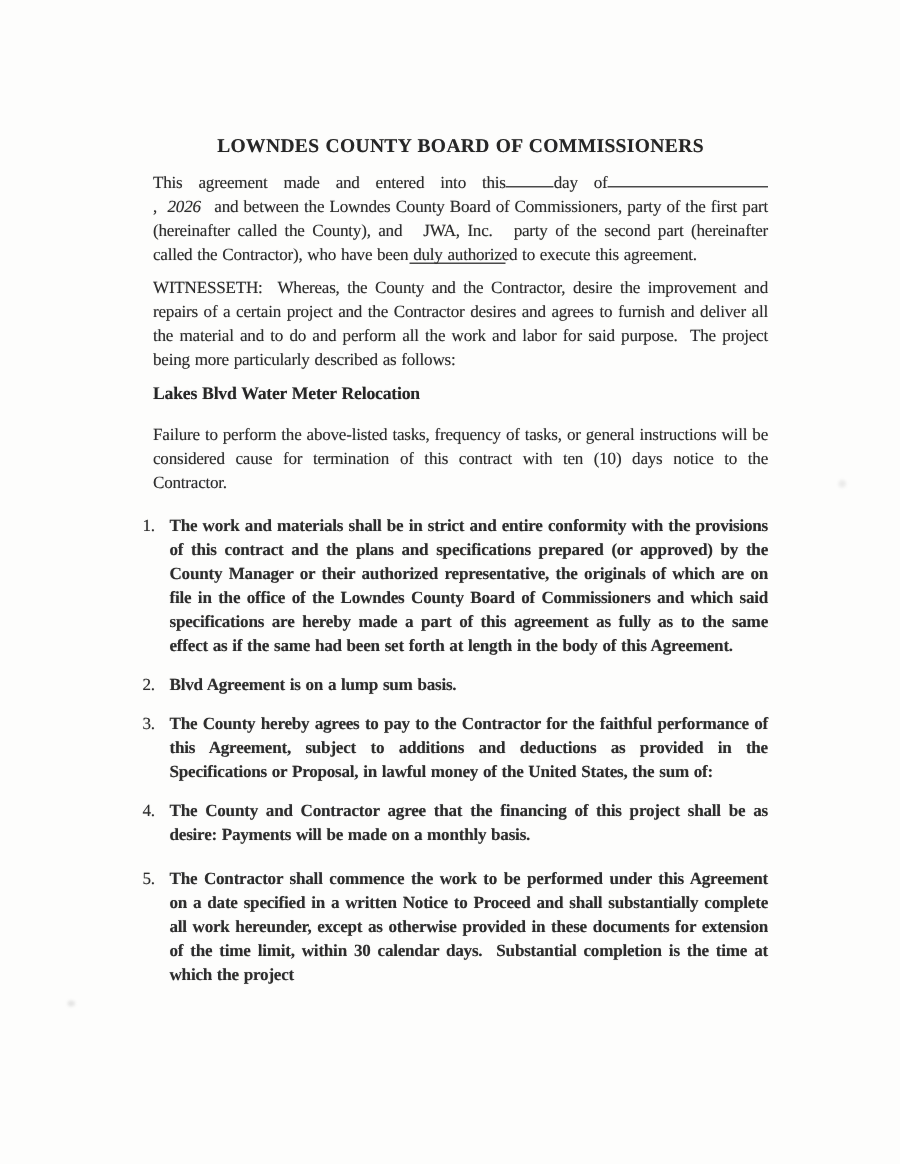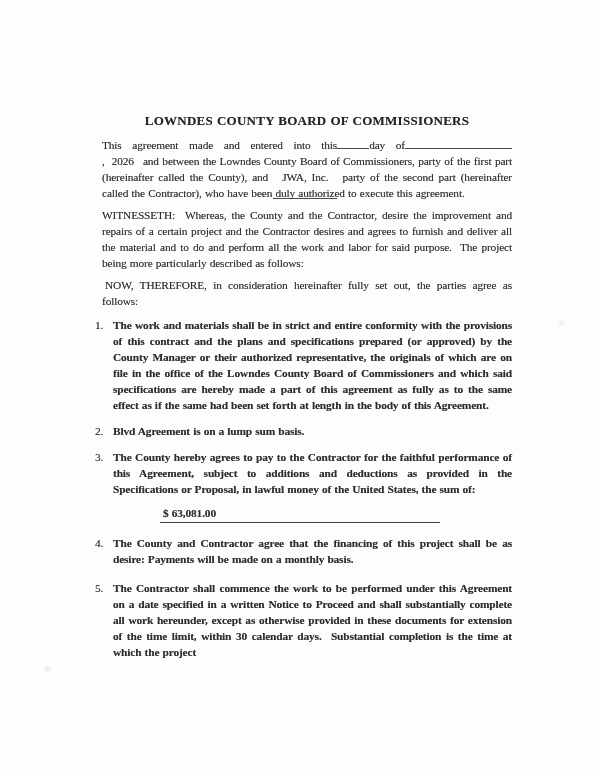--- a/index.html
+++ b/index.html
@@ -12,21 +12,21 @@
     width: 600px;
     height: 776px;
     background: #fdfdfc;
     overflow: hidden;
     font-family: "Liberation Serif", "DejaVu Serif", serif;
     color: #2e2e2e;
   }
   .content {
     position: absolute;
     left: 102px;
-    top: 111px;
+    top: 87px;
     width: 410px;
     font-size: 11.4px;
     line-height: 16px;
     text-align: justify;
     letter-spacing: -0.15px;
     word-spacing: 0.5px;
     text-shadow: 0 0 0.5px rgba(70,70,70,0.55);
   }
   .doc-title {
     text-align: center;
@@ -72,21 +72,21 @@
   }
   .item4 { margin-bottom: 13px; }
   .blank {
     display: inline-block;
     border-bottom: 1px solid #4a4a4a;
     height: 11px;
     vertical-align: baseline;
   }
   .blank-day { width: 32px; }
   .blank-month { width: 107px; }
-  .year { margin: 0 9px 0 7px; }
+  .year { margin: 0 9px 0 7px; font-style: italic; }
   .filled-blank {
     border-bottom: 1px solid #4a4a4a;
     padding: 0 9px 15px 9px;
     white-space: nowrap;
   }
   .amount-row {
     margin-top: 8px;
     margin-bottom: 2px;
     text-align: left;
   }
@@ -114,43 +114,41 @@
   <div class="content">
 
     <div class="doc-title">
       <div>LOWNDES COUNTY BOARD OF COMMISSIONERS</div>
     </div>
 
     <p class="para intro"><span>This agreement made and entered into this</span><span class="blank blank-day"></span><span>day of</span><span class="blank blank-month"></span><span>,</span><span class="year">2026</span><span>and between the Lowndes County Board of Commissioners, party of the first part (hereinafter called the County), and</span> <span class="filled-blank">JWA, Inc.</span> <span>party of the second part (hereinafter called the Contractor), who have been duly authorized to execute this agreement.</span></p>
 
     <p class="para witnesseth">WITNESSETH:&nbsp; Whereas, the County and the Contractor, desire the improvement and repairs of a certain project and the Contractor desires and agrees to furnish and deliver all the material and to do and perform all the work and labor for said purpose.&nbsp; The project being more particularly described as follows:</p>
 
+    <p class="para project-title">Lakes Blvd Water Meter Relocation</p>
 
+    <p class="para failure">Failure to perform the above-listed tasks, frequency of tasks, or general instructions will be considered cause for termination of this contract with ten (10) days notice to the Contractor.</p>
 
-    <p class="para now-therefore">NOW, THEREFORE, in consideration hereinafter fully set out, the parties agree as follows:</p>
 
     <div class="item-list">
 
       <div class="item">
         <span class="num">1.</span>
         <div class="body">The work and materials shall be in strict and entire conformity with the provisions of this contract and the plans and specifications prepared (or approved) by the County Manager or their authorized representative, the originals of which are on file in the office of the Lowndes County Board of Commissioners and which said specifications are hereby made a part of this agreement as fully as to the same effect as if the same had been set forth at length in the body of this Agreement.</div>
       </div>
 
       <div class="item">
         <span class="num">2.</span>
         <div class="body">Blvd Agreement is on a lump sum basis.</div>
       </div>
 
       <div class="item">
         <span class="num">3.</span>
         <div class="body">
           <span>The County hereby agrees to pay to the Contractor for the faithful performance of this Agreement, subject to additions and deductions as provided in the Specifications or Proposal, in lawful money of the United States, the sum of:</span>
-          <div class="amount-row">
-            <span class="amount-line">$ 63,081.00</span>
-          </div>
         </div>
       </div>
 
       <div class="item item4">
         <span class="num">4.</span>
         <div class="body">The County and Contractor agree that the financing of this project shall be as desire: Payments will be made on a monthly basis.</div>
       </div>
 
       <div class="item">
         <span class="num">5.</span>

